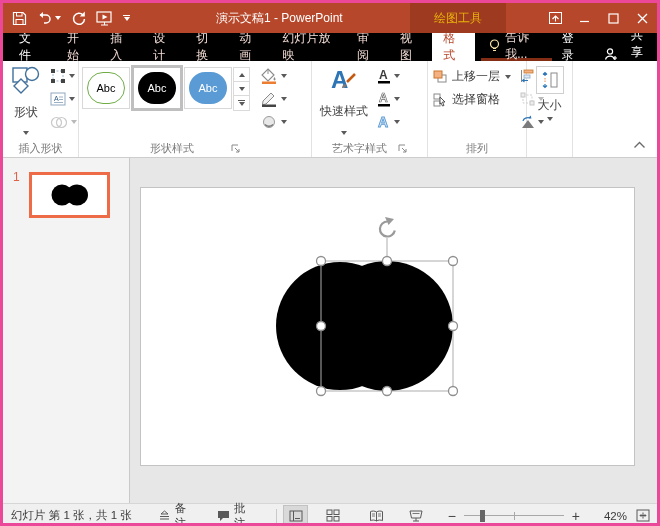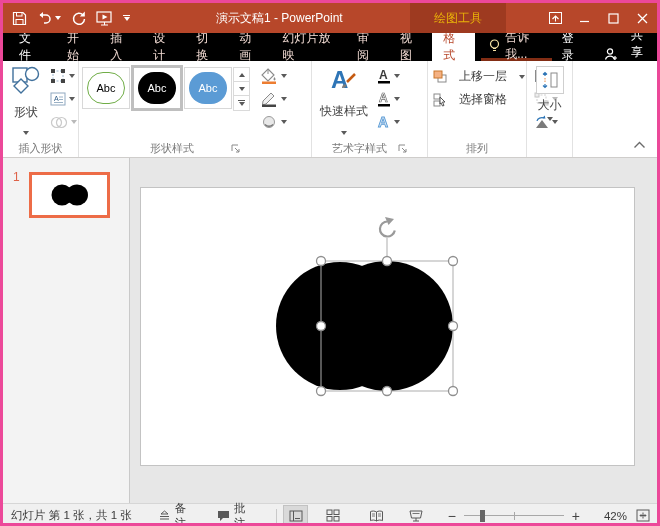--- a/index.html
+++ b/index.html
@@ -48,21 +48,21 @@
   .gscroll{display:flex;flex-direction:column;margin:4px 0 0 1px;border:1px solid #DADADA;}
   .gs-btn{width:15px;height:14px;display:flex;align-items:center;justify-content:center;border-bottom:1px solid #DADADA;}
   .gs-btn:last-child{border-bottom:none;}
   .tri-up{width:0;height:0;border-left:3.5px solid transparent;border-right:3.5px solid transparent;border-bottom:4px solid #555;}
   .tri-dn{width:0;height:0;border-left:3.5px solid transparent;border-right:3.5px solid transparent;border-top:4px solid #555;}
   .gs-more{display:flex;flex-direction:column;align-items:center;gap:1px;}
   .gs-more .bar{width:7px;height:1.5px;background:#555;}
 
   
   .arr-col{display:flex;flex-direction:column;gap:4px;padding-top:4px;}
-  .arr-btn{display:flex;align-items:center;gap:12px;height:19px;font-size:12px;color:#3B3B3B;padding:0 2px;}
+  .arr-btn{display:flex;align-items:center;gap:5px;height:19px;font-size:12px;color:#3B3B3B;padding:0 2px;}
   .arr-btn .lbl{white-space:nowrap;}
 
   
   .size-btn{display:flex;flex-direction:column;align-items:center;padding-top:3px;font-size:12px;color:#444;gap:3px;}
   .size-ico{width:28px;height:28px;border:1px solid #CFCFCF;display:flex;align-items:center;justify-content:center;background:#fff;}
   .collapse{position:absolute;right:11px;bottom:8px;}
 
   
   .content{height:345px;display:flex;background:#E7E7E7;}
   .slidepanel{width:127px;background:#F3F3F3;border-right:1px solid #C9C9C9;position:relative;}

